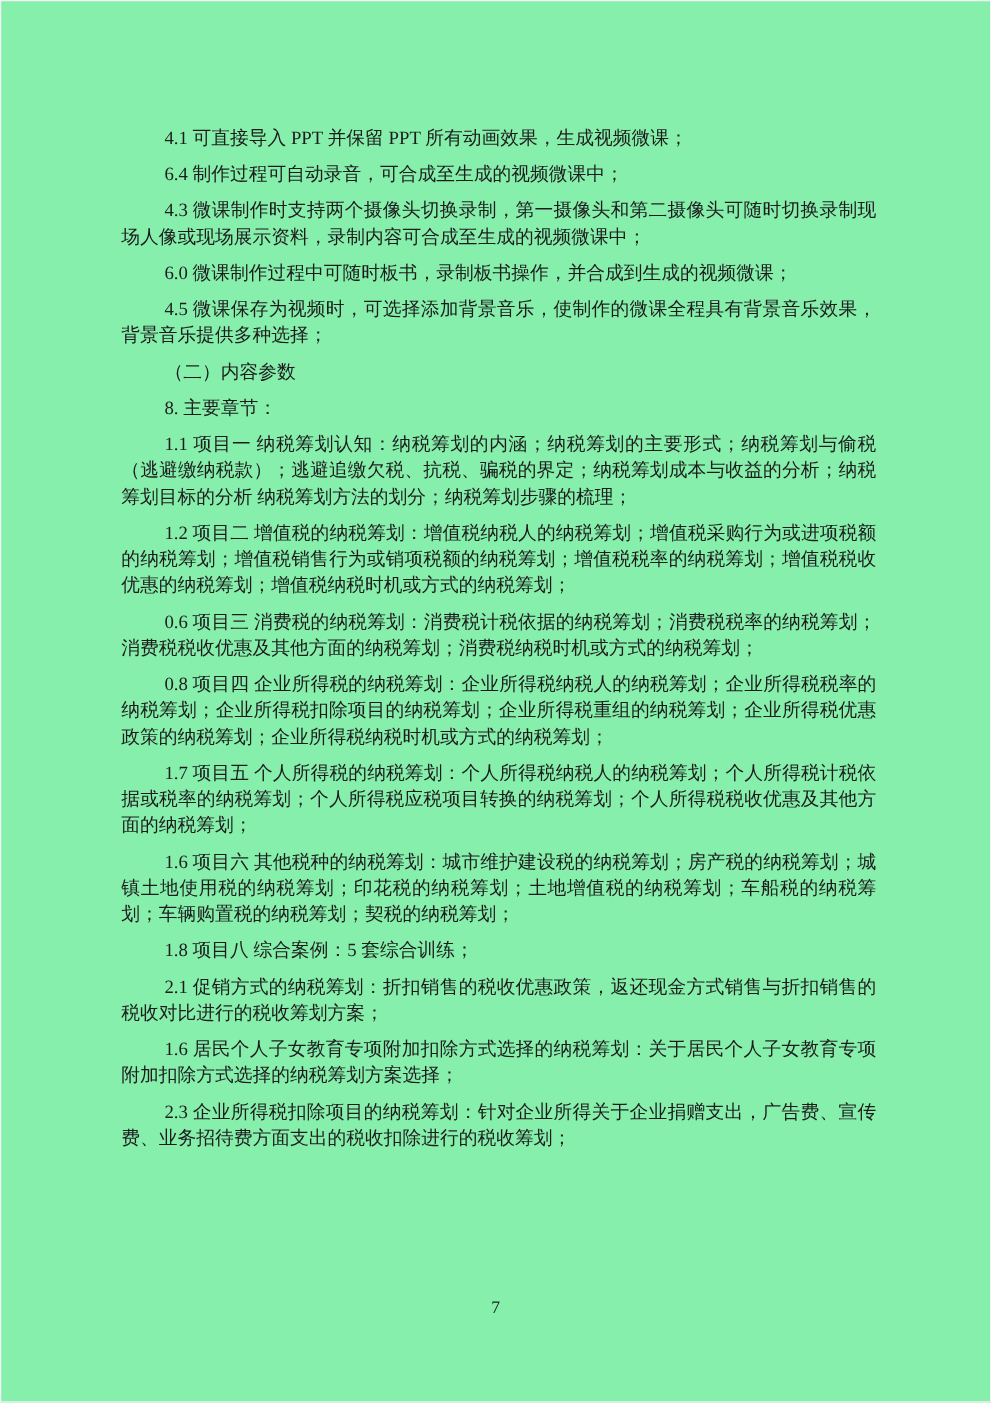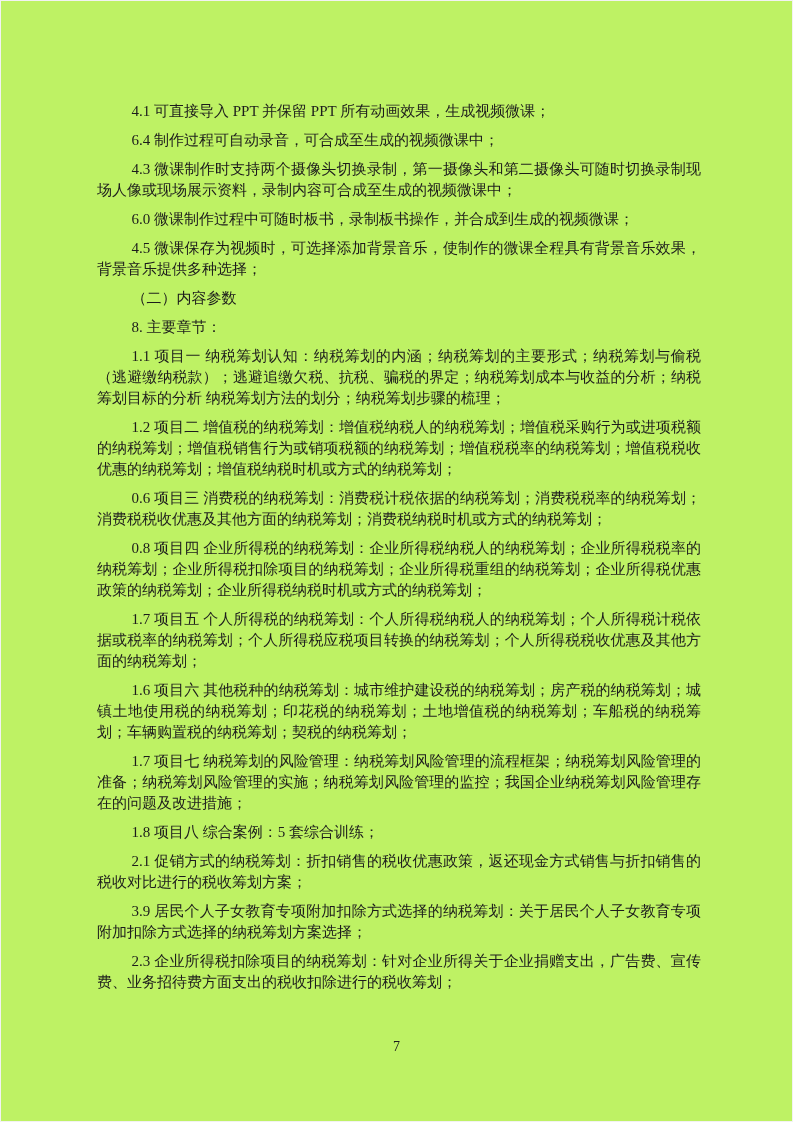--- a/index.html
+++ b/index.html
@@ -13,21 +13,21 @@
     position: relative;
     overflow: hidden;
     font-family: "Liberation Serif", "DejaVu Serif", serif;
   }
   .page {
     position: absolute;
     left: 0;
     top: 0;
     width: 793px;
     height: 1122px;
-    background: #bef264;
+    background: #86efac;
     box-sizing: border-box;
     border: 1px solid #f2f2f2;
   }
   .content {
     position: absolute;
     left: 96px;
     top: 92px;
     width: 604px;
   }
   .content p {
@@ -61,20 +61,19 @@
     <p>6.0 微课制作过程中可随时板书，录制板书操作，并合成到生成的视频微课；</p>
     <p>4.5 微课保存为视频时，可选择添加背景音乐，使制作的微课全程具有背景音乐效果，背景音乐提供多种选择；</p>
     <p>（二）内容参数</p>
     <p>8. 主要章节：</p>
     <p>1.1 项目一 纳税筹划认知：纳税筹划的内涵；纳税筹划的主要形式；纳税筹划与偷税（逃避缴纳税款）；逃避追缴欠税、抗税、骗税的界定；纳税筹划成本与收益的分析；纳税筹划目标的分析 纳税筹划方法的划分；纳税筹划步骤的梳理；</p>
     <p>1.2 项目二 增值税的纳税筹划：增值税纳税人的纳税筹划；增值税采购行为或进项税额的纳税筹划；增值税销售行为或销项税额的纳税筹划；增值税税率的纳税筹划；增值税税收优惠的纳税筹划；增值税纳税时机或方式的纳税筹划；</p>
     <p>0.6 项目三 消费税的纳税筹划：消费税计税依据的纳税筹划；消费税税率的纳税筹划；消费税税收优惠及其他方面的纳税筹划；消费税纳税时机或方式的纳税筹划；</p>
     <p>0.8 项目四 企业所得税的纳税筹划：企业所得税纳税人的纳税筹划；企业所得税税率的纳税筹划；企业所得税扣除项目的纳税筹划；企业所得税重组的纳税筹划；企业所得税优惠政策的纳税筹划；企业所得税纳税时机或方式的纳税筹划；</p>
     <p>1.7 项目五 个人所得税的纳税筹划：个人所得税纳税人的纳税筹划；个人所得税计税依据或税率的纳税筹划；个人所得税应税项目转换的纳税筹划；个人所得税税收优惠及其他方面的纳税筹划；</p>
     <p>1.6 项目六 其他税种的纳税筹划：城市维护建设税的纳税筹划；房产税的纳税筹划；城镇土地使用税的纳税筹划；印花税的纳税筹划；土地增值税的纳税筹划；车船税的纳税筹划；车辆购置税的纳税筹划；契税的纳税筹划；</p>
-    <p>1.7 项目七 纳税筹划的风险管理：纳税筹划风险管理的流程框架；纳税筹划风险管理的准备；纳税筹划风险管理的实施；纳税筹划风险管理的监控；我国企业纳税筹划风险管理存在的问题及改进措施；</p>
     <p>1.8 项目八 综合案例：5 套综合训练；</p>
     <p>2.1 促销方式的纳税筹划：折扣销售的税收优惠政策，返还现金方式销售与折扣销售的税收对比进行的税收筹划方案；</p>
-    <p>3.9 居民个人子女教育专项附加扣除方式选择的纳税筹划：关于居民个人子女教育专项附加扣除方式选择的纳税筹划方案选择；</p>
+    <p>1.6 居民个人子女教育专项附加扣除方式选择的纳税筹划：关于居民个人子女教育专项附加扣除方式选择的纳税筹划方案选择；</p>
     <p>2.3 企业所得税扣除项目的纳税筹划：针对企业所得关于企业捐赠支出，广告费、宣传费、业务招待费方面支出的税收扣除进行的税收筹划；</p>
   </div>
   <div class="page-number">7</div>
 </div>
 
 </body></html>

